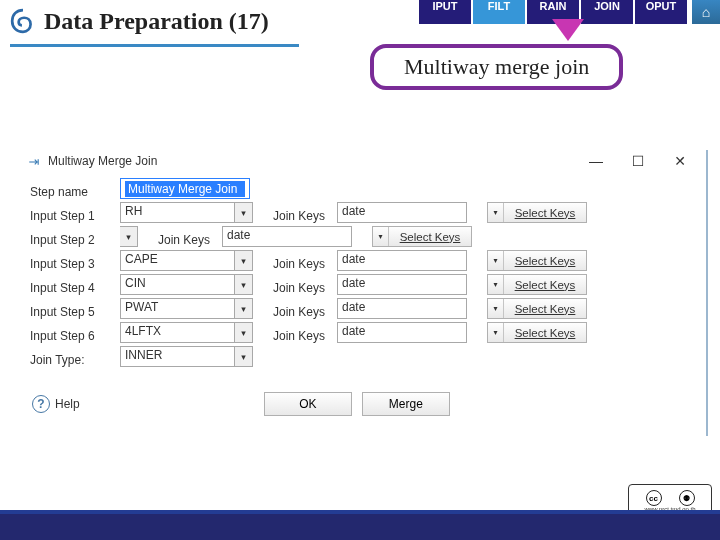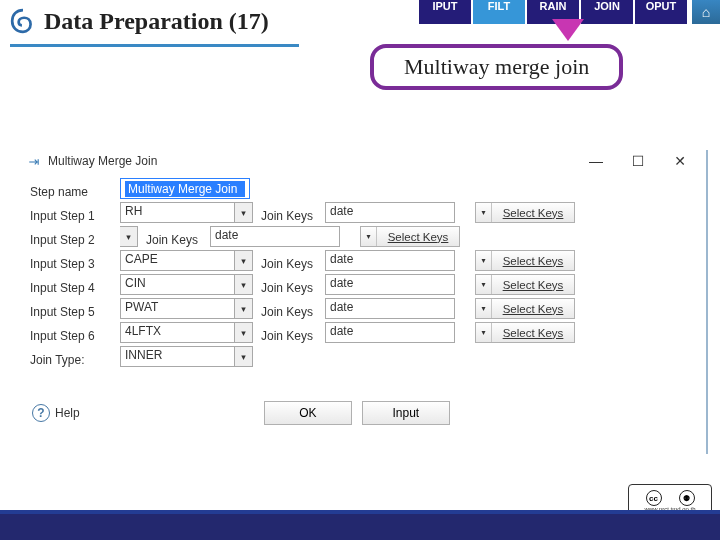--- a/index.html
+++ b/index.html
@@ -27,30 +27,30 @@
   
   .dialog-body { padding: 6px 10px 4px 10px; }
   .row { display: flex; align-items: flex-end; margin-bottom: 3px; font-size: 12px; color: #333; }
   .lbl { width: 90px; }
   .fld { border: 1px solid #a8a8a8; height: 21px; padding: 1px 4px; font-size: 12px; background: #fff; }
   .fld-input { width: 130px; display: flex; align-items: center; }
   .fld-highlight { background: #2a7fff; color: #fff; border: 1px solid #2a7fff; padding: 0 2px; flex: 1; }
   .select-wrap { position: relative; display: flex; }
   .select-field { width: 115px; }
   .chev { width: 18px; border: 1px solid #a8a8a8; background: #efefef; display: flex; align-items: center; justify-content: center; font-size: 9px; color: #333; border-left: none; height: 21px; }
-  .join-lbl { margin-left: 8px; width: 64px; }
+  .join-lbl { margin-left: 20px; width: 64px; }
   .date-field { width: 130px; }
   .btn-keys { margin-left: 20px; width: 100px; border: 1px solid #b0b0b0; background: linear-gradient(#fefefe, #e9e9e9); height: 21px; display: flex; align-items: center; font-size: 11.5px; }
   .btn-keys .chev2 { width: 16px; border-right: 1px solid #c5c5c5; height: 100%; display: flex; align-items: center; justify-content: center; font-size: 8px; }
   .btn-keys .txt { flex: 1; text-align: center; text-decoration: underline; }
   
   .dialog-footer { display: flex; align-items: center; padding: 10px 12px 12px 12px; font-size: 12px; }
   .help { display: flex; align-items: center; gap: 5px; color: #333; cursor: pointer; }
   .help-icon { width: 18px; height: 18px; border: 1.5px solid #4778a5; border-radius: 50%; color: #4778a5; display: flex; align-items: center; justify-content: center; font-weight: bold; font-size: 12px; }
-  .footer-btns { margin: 17px auto; transform: translateX(-30px); display: flex; gap: 10px; }
+  .footer-btns { margin: 8px auto; transform: translateX(-30px); display: flex; gap: 10px; }
   .dlg-btn { border: 1px solid #b0b0b0; background: linear-gradient(#fefefe, #e9e9e9); width: 88px; height: 24px; font-size: 12px; cursor: pointer; }
   
   .bottom-bar { position: absolute; bottom: 0; left: 0; right: 0; height: 30px; background: #23286e; border-top: 4px solid #233c93; }
   .cc-badge { position: absolute; bottom: 22px; right: 8px; width: 84px; height: 34px; background: #fff; border: 1px solid #333; border-radius: 4px; display: flex; flex-direction: column; align-items: center; justify-content: center; }
   .cc-row { display: flex; gap: 17px; }
   .cc-circ { width: 16px; height: 16px; border: 1.5px solid #222; border-radius: 50%; font-size: 8px; font-weight: bold; display: flex; align-items: center; justify-content: center; }
   .cc-url { font-size: 6px; color: #333; }
 </style>
 </head>
 <body>
@@ -187,21 +187,21 @@
     </div>
   </div>
 
   <div class="dialog-footer">
     <div class="help">
       <span class="help-icon">?</span>
       <span>Help</span>
     </div>
     <div class="footer-btns">
       <button class="dlg-btn">OK</button>
-      <button class="dlg-btn">Input</button>
+      <button class="dlg-btn">Merge</button>
     </div>
   </div>
 </div>
 
 <div class="cc-badge">
   <div class="cc-row">
     <span class="cc-circ">cc</span>
     <span class="cc-circ">⚉</span>
   </div>
   <span class="cc-url">www.nrct.tmd.go.th</span>

